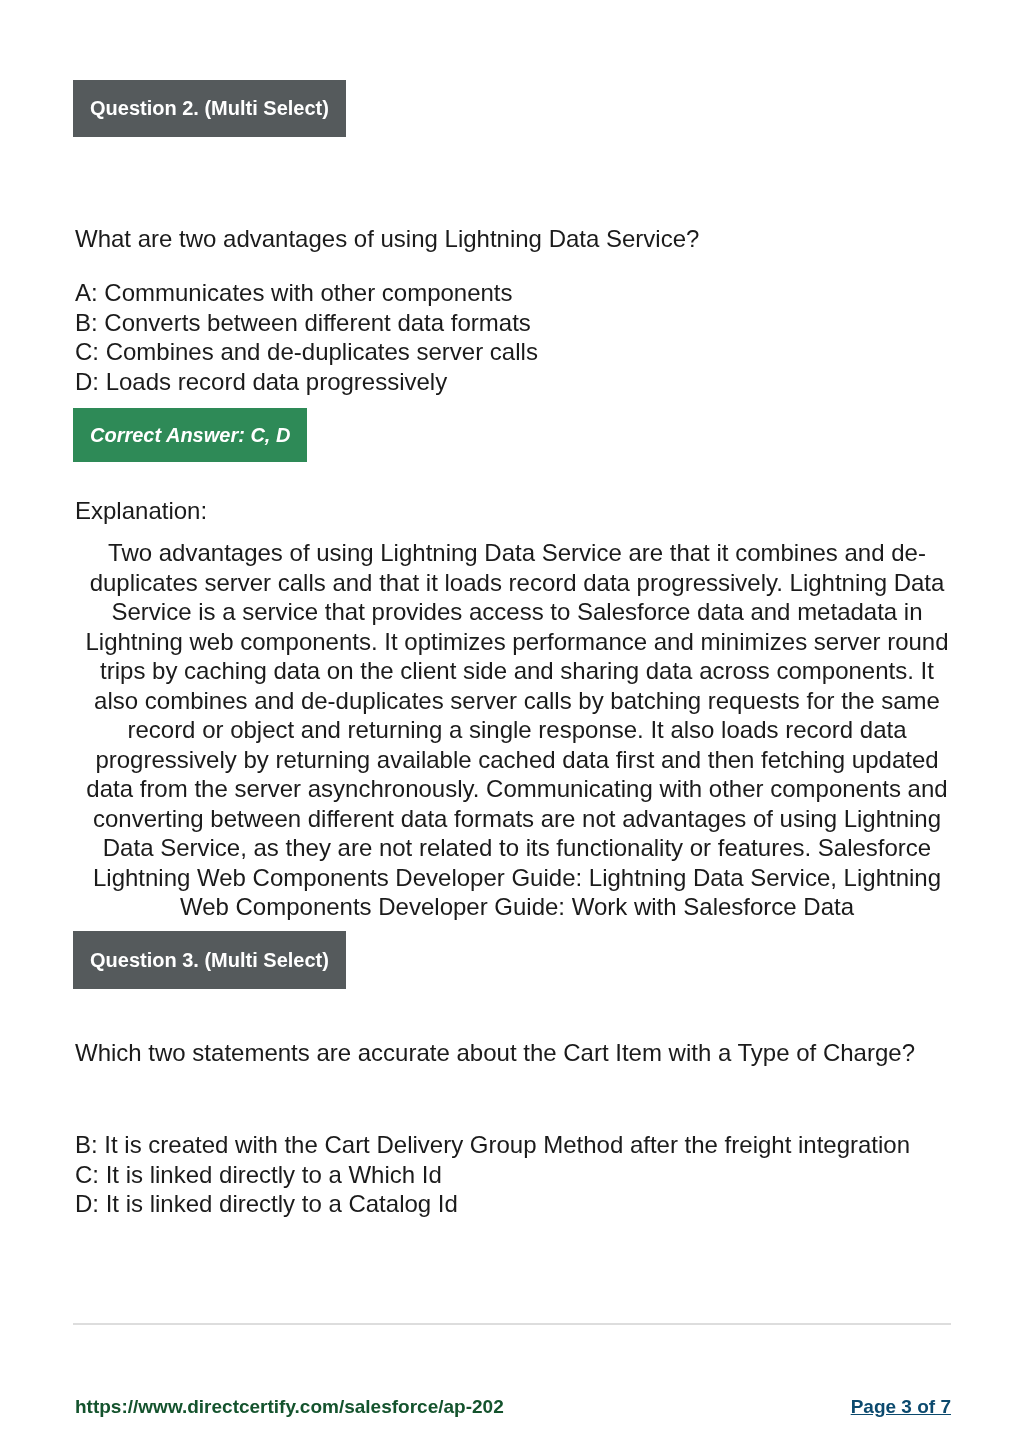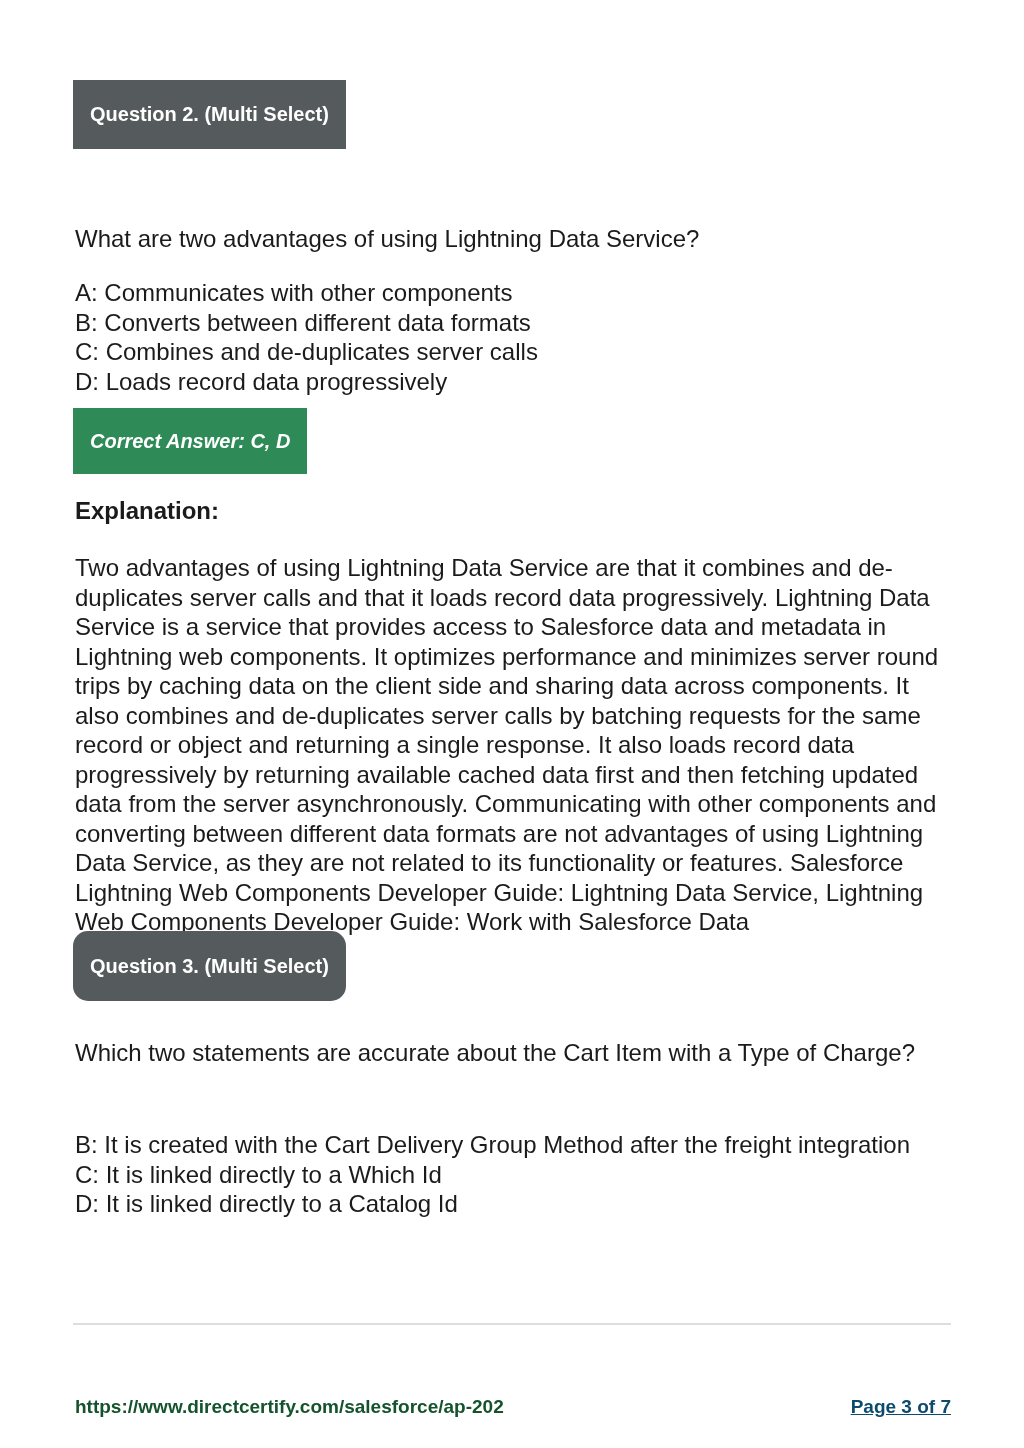--- a/index.html
+++ b/index.html
@@ -10,39 +10,39 @@
     background: #ffffff;
     font-family: "Liberation Sans", sans-serif;
     color: #1b1b1b;
     overflow: hidden;
   }
   .badge {
     position: absolute;
     left: 73px;
     display: inline-flex;
     align-items: center;
-    padding: 6px 17px;
+    padding: 0 17px;
     color: #ffffff;
     font-size: 20px;
     font-weight: bold;
     white-space: nowrap;
   }
   .q2-badge { top: 80px; height: 57px; }
   .ans-badge { top: 408px; height: 54px; font-style: italic; }
-  .q3-badge { top: 931px; height: 58px; border-radius: 15px; }
+  .q3-badge { top: 931px; height: 58px; }
   .bodytext {
     position: absolute;
     left: 75px;
     font-size: 24px;
     line-height: 29.5px;
   }
   .q2-question { top: 224px; width: 900px; }
   .q2-options  { top: 278px; width: 900px; }
-  .expl-heading { top: 496px; font-weight: bold; }
-  .expl-text   { top: 553px; width: 884px; }
+  .expl-heading { top: 496px; font-weight: normal; }
+  .expl-text   { top: 538px; width: 884px; text-align: center; }
   .q3-question { top: 1038px; width: 900px; }
   .q3-options  { top: 1130px; width: 900px; }
   .divider {
     position: absolute;
     left: 73px;
     top: 1323px;
     width: 878px;
     height: 2px;
     background: #dddddd;
   }

